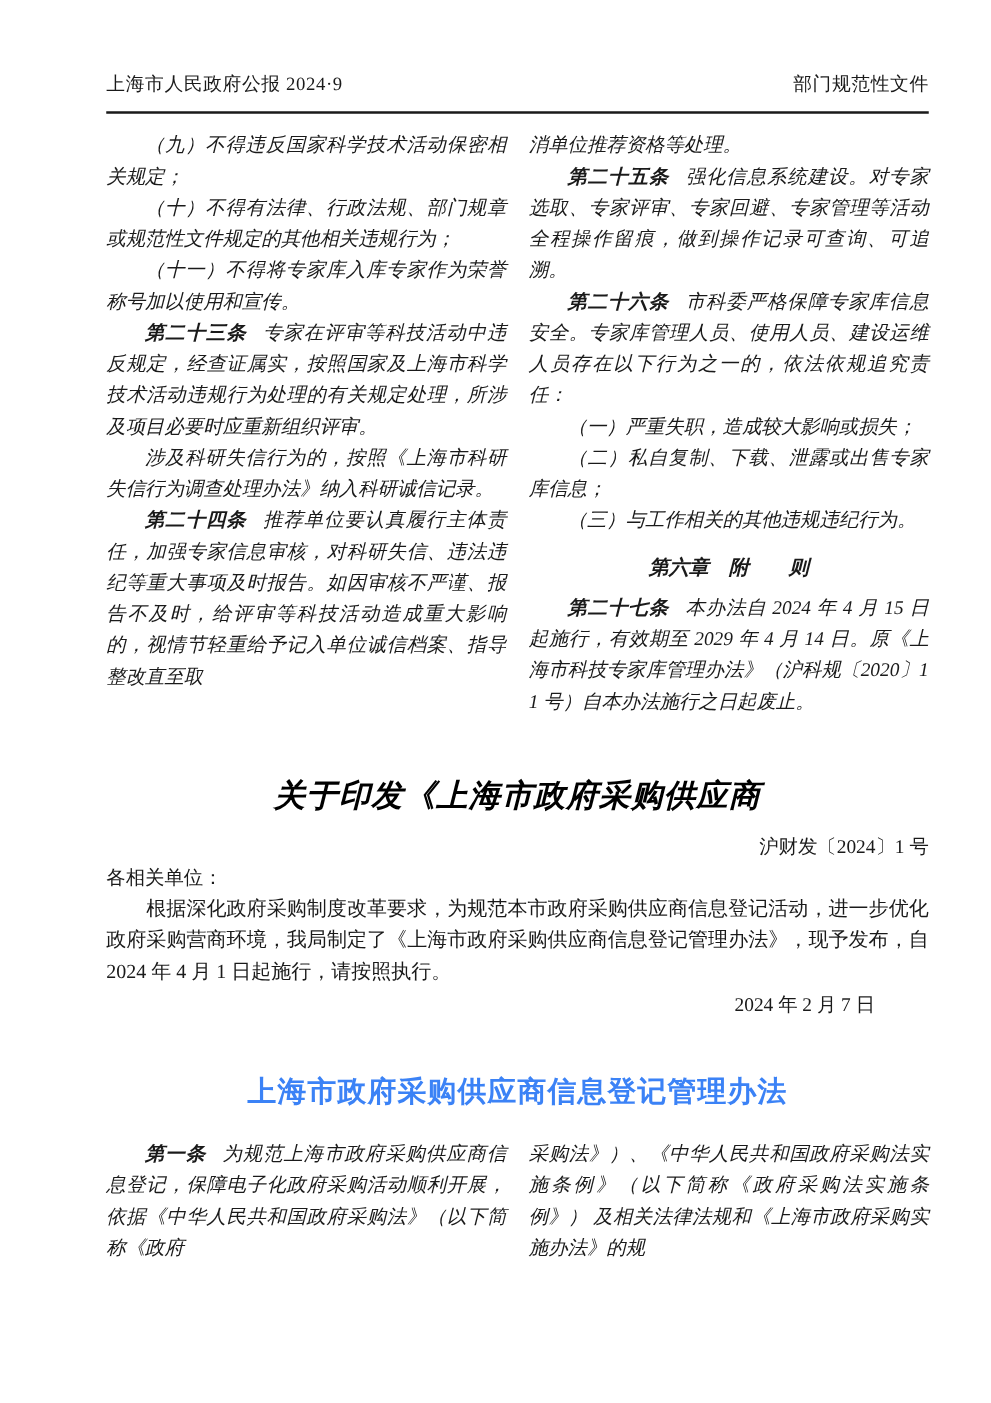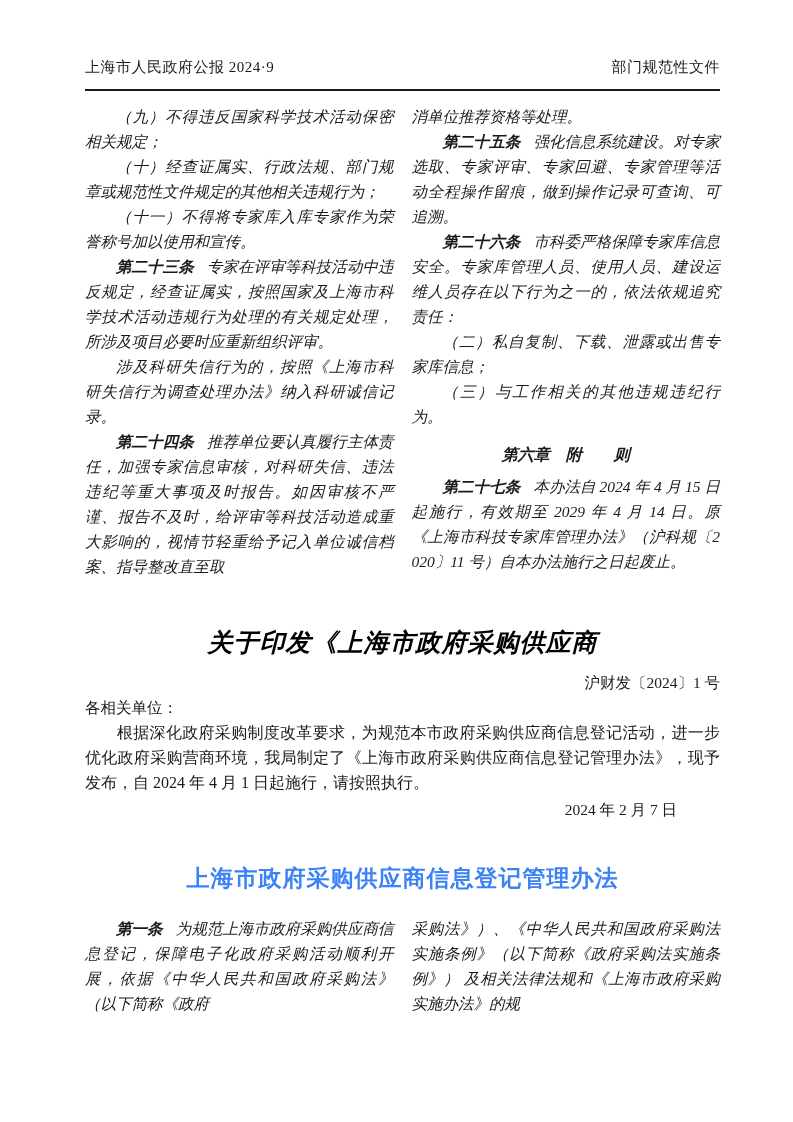--- a/index.html
+++ b/index.html
@@ -2,21 +2,21 @@
 <html lang="zh"><head>
 <meta charset="utf-8">
 <style>
   html,body{margin:0;padding:0;background:#e8e8e8;}
   .page{
     position:relative;
     width:793px;height:1122px;
     margin:0 auto;
     background:#ffffff;
     box-sizing:border-box;
-    padding:58px 73px 0 85px;
+    padding:58px 50px 0 85px;
     font-family:"Liberation Serif","DejaVu Serif",serif;
     color:#1a1a1a;
     overflow:hidden;
   }
   
   .hdr{
     display:flex;justify-content:space-between;align-items:flex-end;
     font-size:15px;letter-spacing:0.5px;
     padding-bottom:12px;border-bottom:2px solid #1a1a1a;
   }
@@ -70,30 +70,31 @@
 <div class="page">
 
   <div class="hdr">
     <span>上海市人民政府公报 2024·9</span>
     <span>部门规范性文件</span>
   </div>
 
   <div class="cols">
     <div class="col">
       <p class="para"><span>（九）不得违反国家科学技术活动保密相关规定；</span></p>
-      <p class="para"><span>（十）经查证属实、行政法规、部门规章或规范性文件规定的其他相关违规行为；</span></p>
+      <p class="para"><span>（十）不得有法律、行政法规、部门规章或规范性文件规定的其他相关违规行为；</span></p>
       <p class="para"><span>（十一）不得将专家库入库专家作为荣誉称号加以使用和宣传。</span></p>
       <p class="para"><span class="lead">第二十三条</span><span>专家在评审等科技活动中违反规定，经查证属实，按照国家及上海市科学技术活动违规行为处理的有关规定处理，所涉及项目必要时应重新组织评审。</span></p>
       <p class="para"><span>涉及科研失信行为的，按照《上海市科研失信行为调查处理办法》纳入科研诚信记录。</span></p>
       <p class="para"><span class="lead">第二十四条</span><span>推荐单位要认真履行主体责任，加强专家信息审核，对科研失信、违法违纪等重大事项及时报告。如因审核不严谨、报告不及时，给评审等科技活动造成重大影响的，视情节轻重给予记入单位诚信档案、指导整改直至取</span></p>
     </div>
     <div class="col">
       <p class="para cont"><span>消单位推荐资格等处理。</span></p>
       <p class="para"><span class="lead">第二十五条</span><span>强化信息系统建设。对专家选取、专家评审、专家回避、专家管理等活动全程操作留痕，做到操作记录可查询、可追溯。</span></p>
       <p class="para"><span class="lead">第二十六条</span><span>市科委严格保障专家库信息安全。专家库管理人员、使用人员、建设运维人员存在以下行为之一的，依法依规追究责任：</span></p>
+      <p class="para"><span>（一）严重失职，造成较大影响或损失；</span></p>
       <p class="para"><span>（二）私自复制、下载、泄露或出售专家库信息；</span></p>
       <p class="para"><span>（三）与工作相关的其他违规违纪行为。</span></p>
       <div class="chapter">第六章　附　　则</div>
       <p class="para"><span class="lead">第二十七条</span><span>本办法自 2024 年 4 月 15 日起施行，有效期至 2029 年 4 月 14 日。原《上海市科技专家库管理办法》（沪科规〔2020〕11 号）自本办法施行之日起废止。</span></p>
     </div>
   </div>
 
   <div class="notice-title">
     <div>关于印发《上海市政府采购供应商</div>
   </div>

